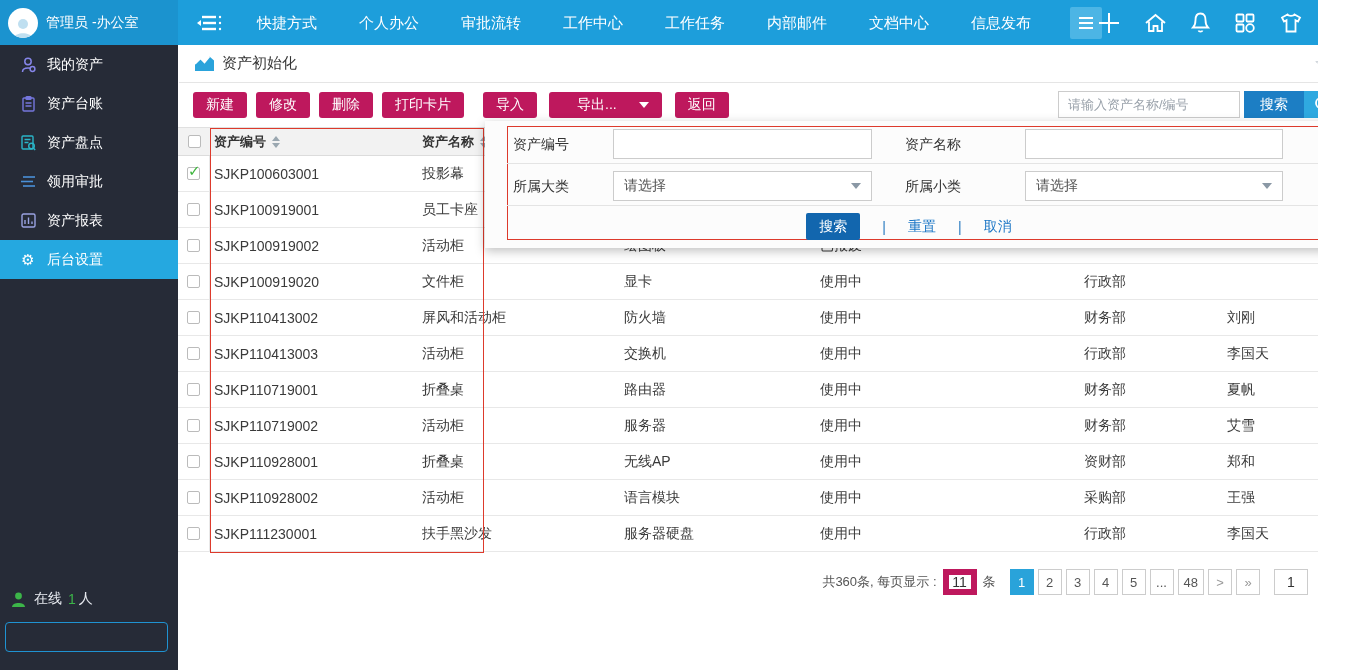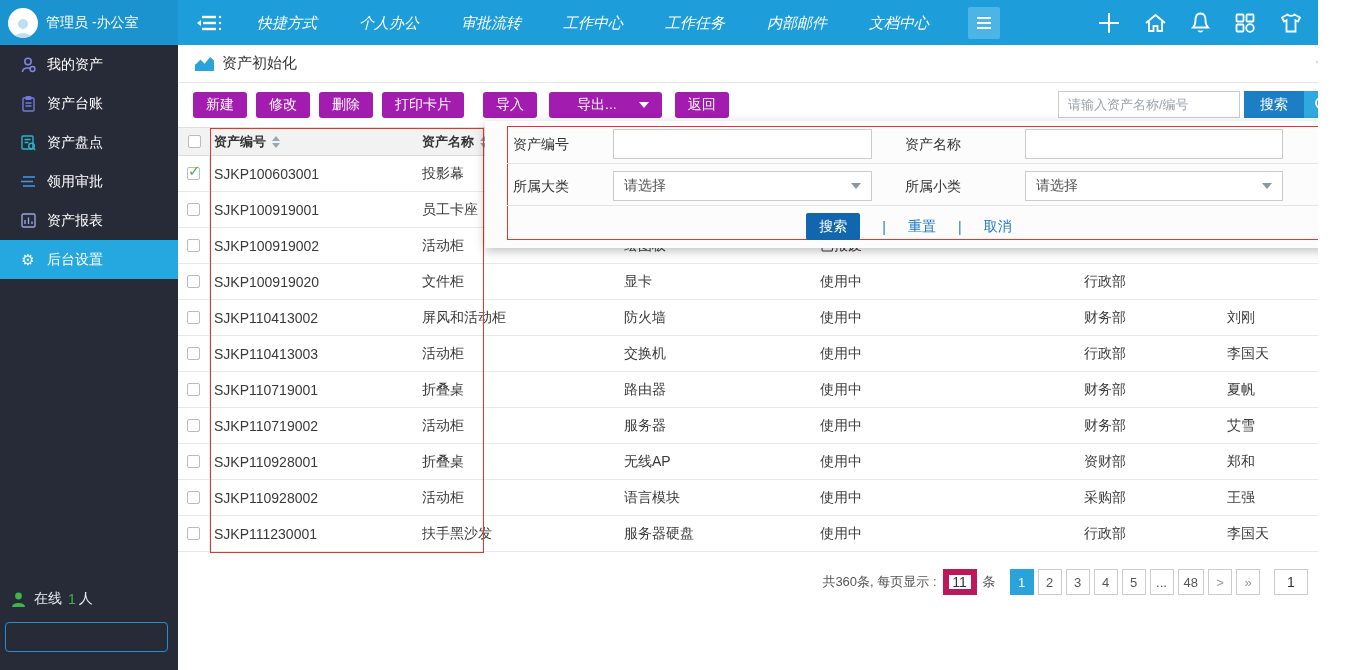--- a/index.html
+++ b/index.html
@@ -5,21 +5,21 @@
   * { margin:0; padding:0; box-sizing:border-box; }
   body { font-family:"Liberation Sans","DejaVu Sans",sans-serif; background:#fff; }
   .screen { position:relative; width:1318px; height:670px; overflow:hidden; background:#fff; }
 
   
   .topbar { position:absolute; left:0; top:0; width:1362px; height:45px; background:#1d9edb; display:flex; align-items:center; }
   .user-area { width:178px; height:45px; background:#1b93cf; display:flex; align-items:center; padding-left:8px; flex:0 0 178px; }
   .avatar { width:30px; height:30px; border-radius:50%; background:#fff; display:flex; align-items:flex-end; justify-content:center; overflow:hidden; }
   .user-name { color:#fff; font-size:14px; margin-left:8px; white-space:nowrap; }
   .collapse-btn { margin-left:18px; margin-right:14px; cursor:pointer; display:flex; align-items:center; }
-  .topnav { display:flex; align-items:flex-start;font-style:italic; }
+  .topnav { display:flex; align-items:flex-start; }
   .topnav .nav-item { color:#fff; font-size:15px; padding:0 21px; height:45px; line-height:45px; cursor:pointer; white-space:nowrap; }
   .menu-btn { width:32px; height:32px; background:#4cb5e5; border-radius:2px; margin-left:18px; display:flex; align-items:center; justify-content:center; cursor:pointer; }
   .topbar-icons { position:absolute; right:14px; top:0; height:45px; display:flex; align-items:center; gap:23px; }
   .tb-icon { cursor:pointer; display:flex; align-items:center; }
 
   
   .sidebar { position:absolute; left:0; top:45px; width:178px; height:625px; background:#262b37; }
   .side-item { height:39px; display:flex; align-items:center; color:#fff; font-size:14px; cursor:pointer; }
   .side-item .s-icon { width:16px; margin-left:20px; margin-right:11px; display:flex; justify-content:center; }
   .side-item.first { height:48px; background:#20242c; }
@@ -32,21 +32,21 @@
   .side-search .mag { margin-right:8px; display:flex; }
 
   
   .main { position:absolute; left:178px; top:45px; width:1184px; height:625px; background:#fff; }
   .title-bar { position:absolute; left:1px; top:0; width:100%; height:38px; border-bottom:1px solid #e5e5e5; display:flex; align-items:center; }
   .title-icon { margin-left:16px; margin-right:8px; display:flex; }
   .page-title { font-size:15px; color:#333; }
   .star { position:absolute; right:32px; top:7px; font-size:19px; color:#a9b3bd; cursor:pointer; }
 
   .toolbar { position:absolute; left:0; top:38px; width:100%; height:44px; display:flex; align-items:center; }
-  .tbtn { height:26px; background:#a21caf; color:#fff; font-size:14px; border:none; border-radius:3px; padding:0 13px; margin-left:9px; cursor:pointer; white-space:nowrap; font-family:inherit; }
+  .tbtn { height:26px; background:#be185d; color:#fff; font-size:14px; border:none; border-radius:3px; padding:0 13px; margin-left:9px; cursor:pointer; white-space:nowrap; font-family:inherit; }
   .tbtn.first { margin-left:15px; }
   .tbtn.import { margin-left:19px; }
   .tbtn.export { margin-left:12px; display:flex; align-items:center;padding-left:28px; }
   .tbtn.back { margin-left:13px; }
   .caret-down { width:0; height:0; border-left:5px solid transparent; border-right:5px solid transparent; border-top:6px solid #fff; margin-left:22px; }
   .search-group { position:absolute; right:22px; top:8px; display:flex; align-items:center; }
   .search-group input { width:182px; height:27px; border:1px solid #ccc; padding:0 9px; font-size:13px; color:#a21caf; outline:none; font-family:inherit; }
   .search-group input::placeholder { color:#9aa2ab; }
   .btn-search { height:27px; background:#1c7ec4; color:#fff; border:none; font-size:14px; padding:0 16px; margin-left:4px; cursor:pointer; font-family:inherit; }
   .btn-mag { height:27px; width:36px; background:#2fa9e0; border:none; border-radius:0 3px 3px 0; cursor:pointer; display:flex; align-items:center; justify-content:center; }
@@ -122,20 +122,21 @@
       </svg>
     </span>
     <nav class="topnav">
       <span class="nav-item">快捷方式</span>
       <span class="nav-item">个人办公</span>
       <span class="nav-item">审批流转</span>
       <span class="nav-item">工作中心</span>
       <span class="nav-item">工作任务</span>
       <span class="nav-item">内部邮件</span>
       <span class="nav-item">文档中心</span>
+      <span class="nav-item">信息发布</span>
     </nav>
     <span class="menu-btn">
       <svg width="18" height="14" viewBox="0 0 18 14" stroke="#fff" stroke-width="2" fill="none">
           <path d="M2 2 H16"></path>
           <path d="M2 7 H16"></path>
           <path d="M2 12 H16"></path>
         </svg>
     </span>
     <div class="topbar-icons">
       <span class="tb-icon">

